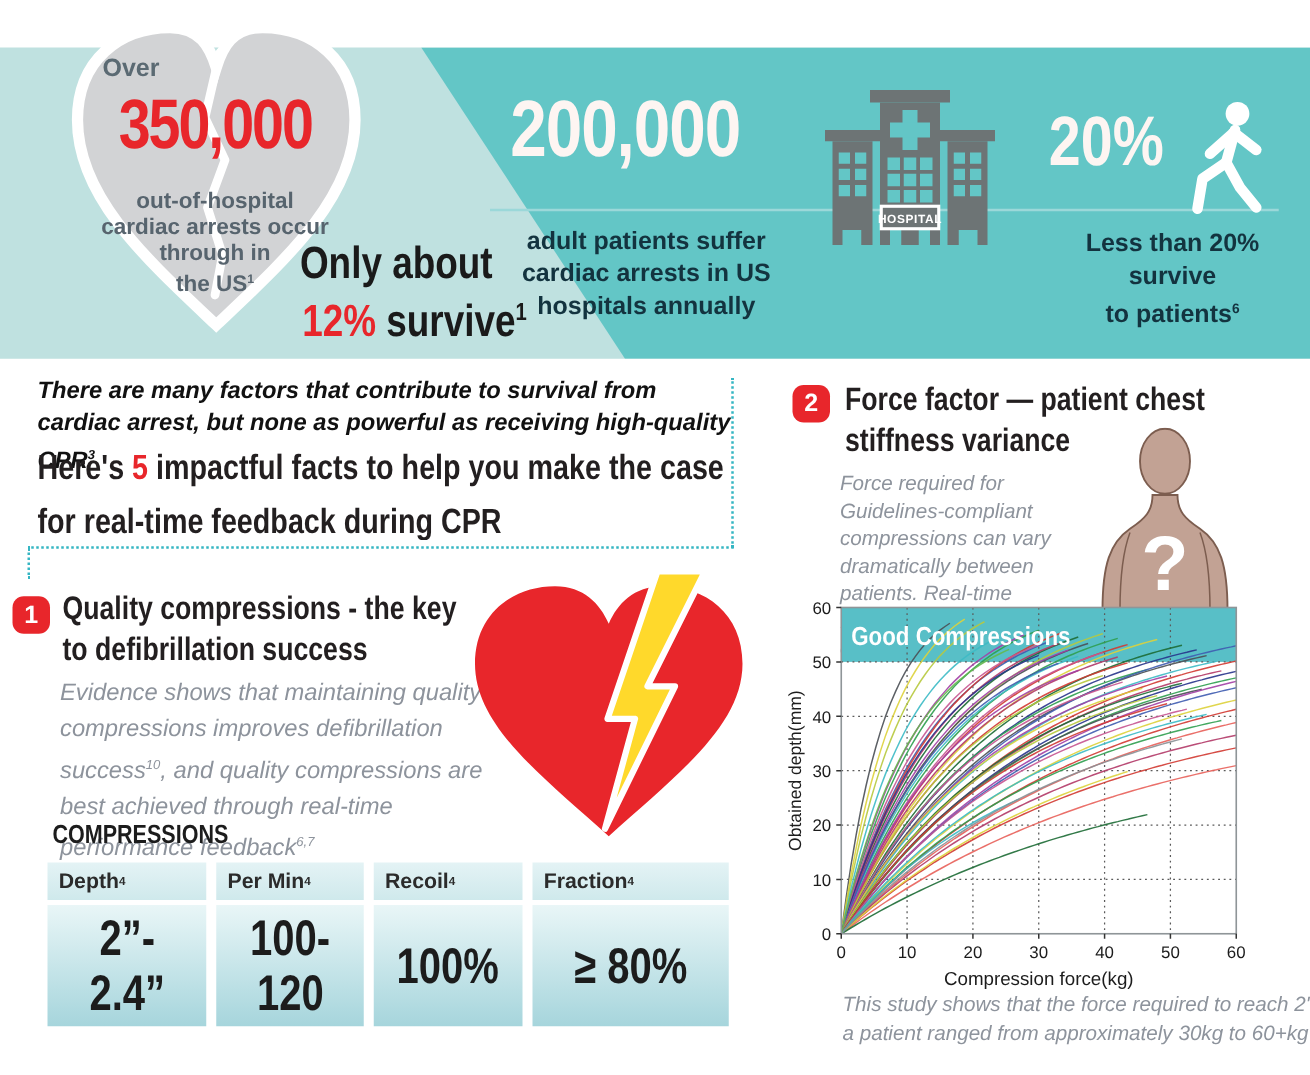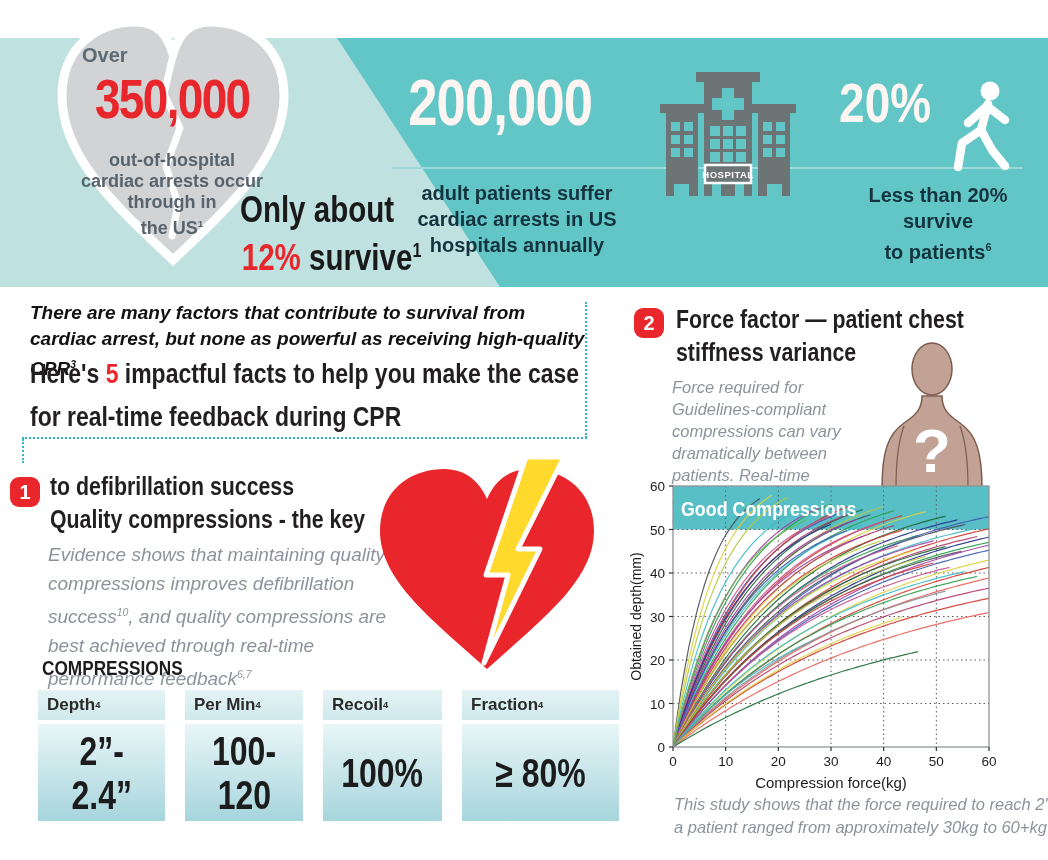--- a/index.html
+++ b/index.html
@@ -24,21 +24,21 @@
   .survive { position:absolute; left:222px; top:190px; width:190px; z-index:3; text-align:center;
              font-size:36px; font-weight:700; color:#1a1a1a; line-height:40px; }
   .survive .red { color:#e8262b; }
 
   .big-200 { position:absolute; left:388px; top:66px; width:255px; z-index:3;
              color:#fdf5f2; font-size:64px; font-weight:700; letter-spacing:-1px; }
   .banner-rule { position:absolute; left:392px; top:167px; width:631px; height:2px; background:#9bd8d9; z-index:2; }
   .adult-lines { position:absolute; left:398px; top:180px; width:238px; text-align:center; z-index:3;
                  font-size:20px; font-weight:700; color:#13333f; line-height:26px; }
   .hospital-wrap { position:absolute; left:658px; top:70px; z-index:3; }
-  .big-20 { position:absolute; left:818px; top:70px; width:135px; text-align:center; z-index:3;
+  .big-20 { position:absolute; left:818px; top:80px; width:135px; text-align:center; z-index:3;
             color:#fdf5f2; font-size:56px; font-weight:700; }
   .walker-wrap { position:absolute; left:946px; top:80px; z-index:3; }
   .less-lines { position:absolute; left:838px; top:182px; width:200px; text-align:center; z-index:3;
                 font-size:20px; font-weight:700; color:#13333f; line-height:26px; }
 
   
   .intro-italic { position:absolute; left:30px; top:300px; width:556px;
                   font-style:italic; font-weight:700; font-size:19px; line-height:26px; color:#111; }
   .headline { position:absolute; left:30px; top:352px; width:600px; font-weight:700; color:#231f20; }
   .headline .hl-line { display:block; font-size:28px; line-height:43px; }
@@ -55,21 +55,21 @@
   .fact1-body { position:absolute; left:48px; top:540px; width:345px;
                 font-style:italic; font-size:19px; line-height:29px; color:#8d939c; }
   .fact2-body { position:absolute; left:672px; top:376px; width:205px;
                 font-style:italic; font-size:16.5px; line-height:22px; color:#8d939c; }
 
   .heartbolt-wrap { position:absolute; left:368px; top:455px; }
   .torso-wrap { position:absolute; left:852px; top:342px; z-index:1; }
 
   .comp-label { position:absolute; left:42px; top:656px; font-weight:700; font-size:21px; color:#1c1c1c; }
   .comp-table { position:absolute; left:38px; top:690px; width:533px; display:grid;
-                grid-template-columns:127px 118px 119px 157px; column-gap:20px; }
+                grid-template-columns:127px 118px 119px 157px; column-gap:8px; }
   .tcol { display:grid; grid-template-rows:30px 97px; row-gap:4px; }
   .thead { background:linear-gradient(#e4f3f5,#cfe9ec); display:flex; align-items:center;
            padding-left:9px; font-weight:700; font-size:17px; color:#2b2b2b; }
   .tval  { background:linear-gradient(#e9f6f7,#a6d5dc); display:flex; flex-direction:column;
            align-items:center; justify-content:center; font-weight:700; font-size:40px;
            color:#1c1c1c; line-height:44px; }
   .tval .vline { display:block; transform:scaleX(0.8); white-space:nowrap; }
 
   .chart-wrap { position:absolute; left:628px; top:470px; z-index:2; }
   .caption { position:absolute; left:674px; top:793px; width:400px;
@@ -182,22 +182,22 @@
   <div class="headline">
     <span class="hl-line"><span class="cond"><span>Here's </span><span class="red">5</span><span> impactful facts to help you make the case</span></span></span>
     <span class="hl-line"><span class="cond">for real-time feedback during CPR</span></span>
   </div>
   <div class="dotted-v"></div>
   <div class="dotted-h"></div>
   <div class="dotted-tail"></div>
 
   <div class="badge" style="left:10px; top:477px;">1</div>
   <div class="fact-title" style="left:50px; top:470px;">
+    <span class="tl"><span class="cond">Quality compressions - the key</span></span>
     <span class="tl"><span class="cond">to defibrillation success</span></span>
-    <span class="tl"><span class="cond">Quality compressions - the key</span></span>
   </div>
   <div class="fact1-body">
     <span>Evidence shows that maintaining quality compressions improves defibrillation success</span><sup class="s">10</sup><span>, and quality compressions are best achieved through real-time performance feedback</span><sup class="s">6,7</sup>
   </div>
 
   <div class="heartbolt-wrap">
     <svg width="238" height="224" viewBox="0 0 238 224">
       <path d="M119,214 C66,166 12,126 12,76 C12,36 42,14 76,14 C99,14 112,28 119,44 C126,28 139,14 162,14 C196,14 226,36 226,76 C226,126 172,166 119,214 Z" fill="#e8262b"></path>
       <polygon points="196,2 150,94 172,94 116,208 140,120 118,120 158,2" fill="#ffd92b" stroke="#ffffff" stroke-width="5" stroke-linejoin="round"></polygon>
     </svg>

